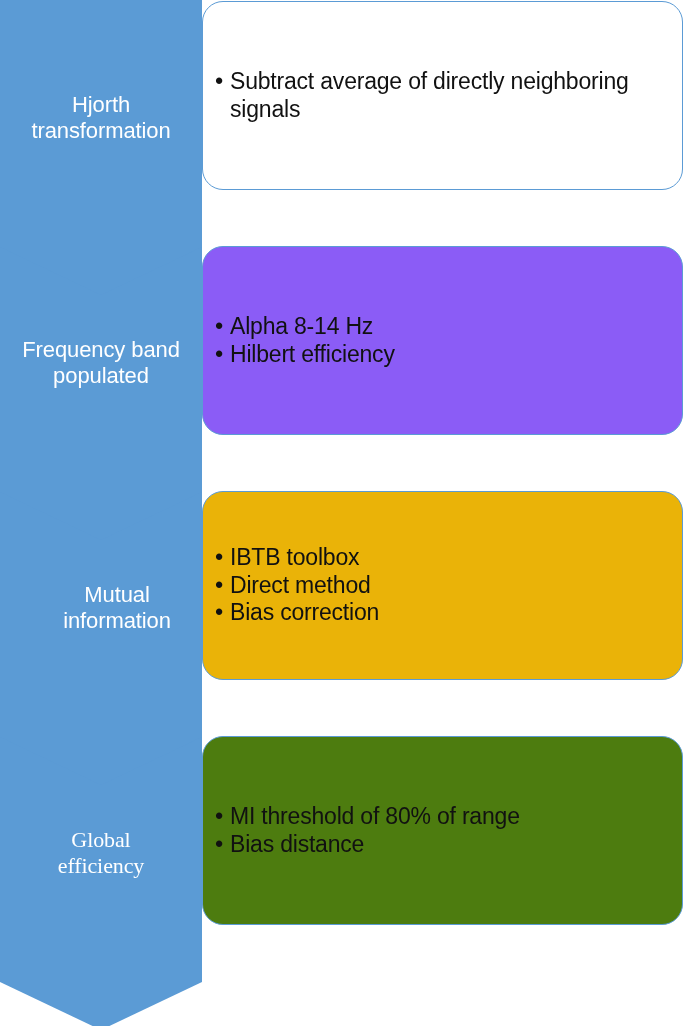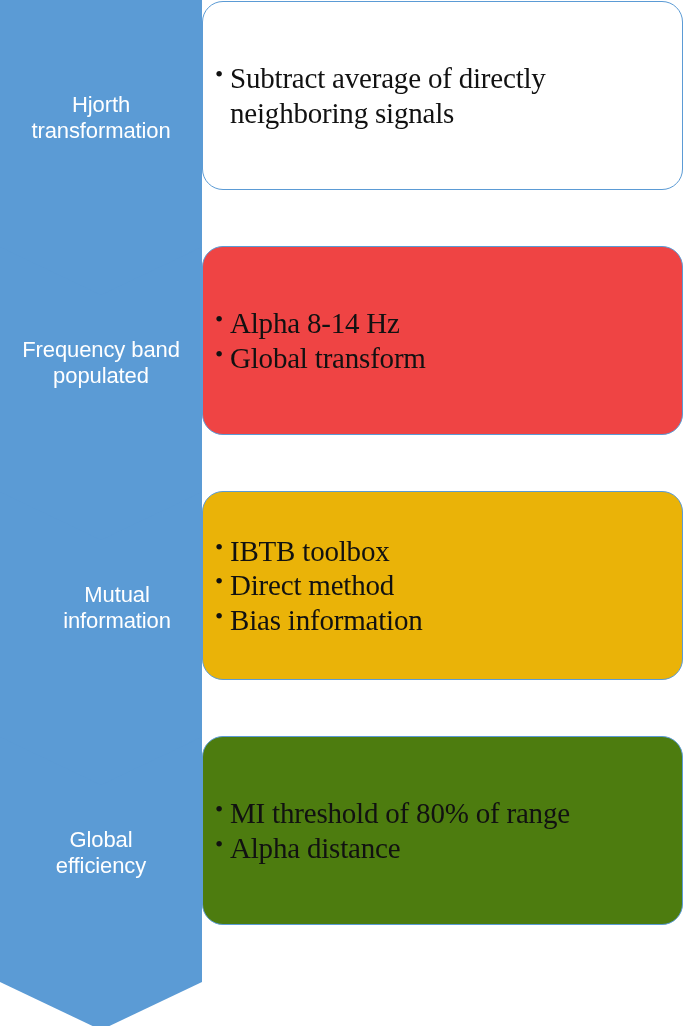--- a/index.html
+++ b/index.html
@@ -59,27 +59,26 @@
     border-radius:21px;
     background:#ffffff;
     display:flex;
     flex-direction:column;
     justify-content:center;
     padding:0 14px 0 12px;
   }
   .bullets { list-style:none; }
   .bullets li {
     position:relative;
-    font-size:29px;
+    font-size:23px;
     line-height:1.19;
     color:#111111;
     padding-left:15px;
     letter-spacing:-0.2px;
     margin-bottom:0;
-    font-family:Liberation Serif, serif;
   }
   .bullets li::before {
     content:"\2022";
     position:absolute;
     left:0;
     top:0;
     font-size:23.5px;
     line-height:1.19;
     color:#111111;
   }
@@ -112,59 +111,59 @@
     <div class="stage stage-2" style="top: 245px; z-index: 9;">
     <div class="chevron">
       <svg viewBox="0 0 202 295" xmlns="http://www.w3.org/2000/svg" aria-hidden="true">
         <path d="M0 0 L202 0 L202 247 L101 295 L0 247 Z" fill="#5B9BD5"></path>
       </svg>
     </div>
     <div class="chevron-label" style="color: rgb(255, 255, 255);">
         <span style="white-space: pre-line;">Frequency band
 populated</span>
       </div>
-    <div class="box" style="border-color: rgb(91, 155, 213); background: #ef4444;">
+    <div class="box" style="border-color: rgb(91, 155, 213); background: #8b5cf6;">
       <ul class="bullets">
           <li style="color: rgb(17, 17, 17);">Alpha 8-14 Hz</li>
-          <li style="color: rgb(17, 17, 17);">Global transform</li>
+          <li style="color: rgb(17, 17, 17);">Hilbert efficiency</li>
         </ul>
     </div>
   </div>
     <div class="stage stage-3" style="top: 490px; z-index: 8;">
     <div class="chevron">
       <svg viewBox="0 0 202 295" xmlns="http://www.w3.org/2000/svg" aria-hidden="true">
         <path d="M0 0 L202 0 L202 247 L101 295 L0 247 Z" fill="#5B9BD5"></path>
       </svg>
     </div>
     <div class="chevron-label" style="color: rgb(255, 255, 255); padding-left: 36px;">
         <span style="white-space: pre-line;">Mutual
 information</span>
       </div>
     <div class="box" style="border-color: rgb(91, 155, 213); background: #eab308;">
       <ul class="bullets">
           <li style="color: rgb(17, 17, 17);">IBTB toolbox</li>
           <li style="color: rgb(17, 17, 17);">Direct method</li>
-          <li style="color: rgb(17, 17, 17);">Bias information</li>
+          <li style="color: rgb(17, 17, 17);">Bias correction</li>
         </ul>
     </div>
   </div>
     <div class="stage stage-4" style="top: 735px; z-index: 7;">
     <div class="chevron">
       <svg viewBox="0 0 202 295" xmlns="http://www.w3.org/2000/svg" aria-hidden="true">
         <path d="M0 0 L202 0 L202 247 L101 295 L0 247 Z" fill="#5B9BD5"></path>
       </svg>
     </div>
-    <div class="chevron-label" style="color: rgb(255, 255, 255);">
+    <div class="chevron-label" style="color: rgb(255, 255, 255); font-family: Liberation Serif, serif;">
         <span style="white-space: pre-line;">Global
 efficiency</span>
       </div>
     <div class="box" style="border-color: rgb(91, 155, 213); background: #4d7c0f;">
       <ul class="bullets">
           <li style="color: rgb(17, 17, 17);">MI threshold of 80% of range</li>
-          <li style="color: rgb(17, 17, 17);">Alpha distance</li>
+          <li style="color: rgb(17, 17, 17);">Bias distance</li>
         </ul>
     </div>
   </div>
     <div class="notch-mask" style="position: absolute; left: 0px; top: 245px; width: 202px; height: 48px; pointer-events: none;">
       <svg viewBox="0 0 202 48" xmlns="http://www.w3.org/2000/svg" style="display:block;width:202px;height:48px">
         <path d="M0 0 L101 48 L202 0 Z" fill="#ffffff"></path>
       </svg>
     </div>
     <div class="notch-mask" style="position: absolute; left: 0px; top: 490px; width: 202px; height: 48px; pointer-events: none;">
       <svg viewBox="0 0 202 48" xmlns="http://www.w3.org/2000/svg" style="display:block;width:202px;height:48px">

